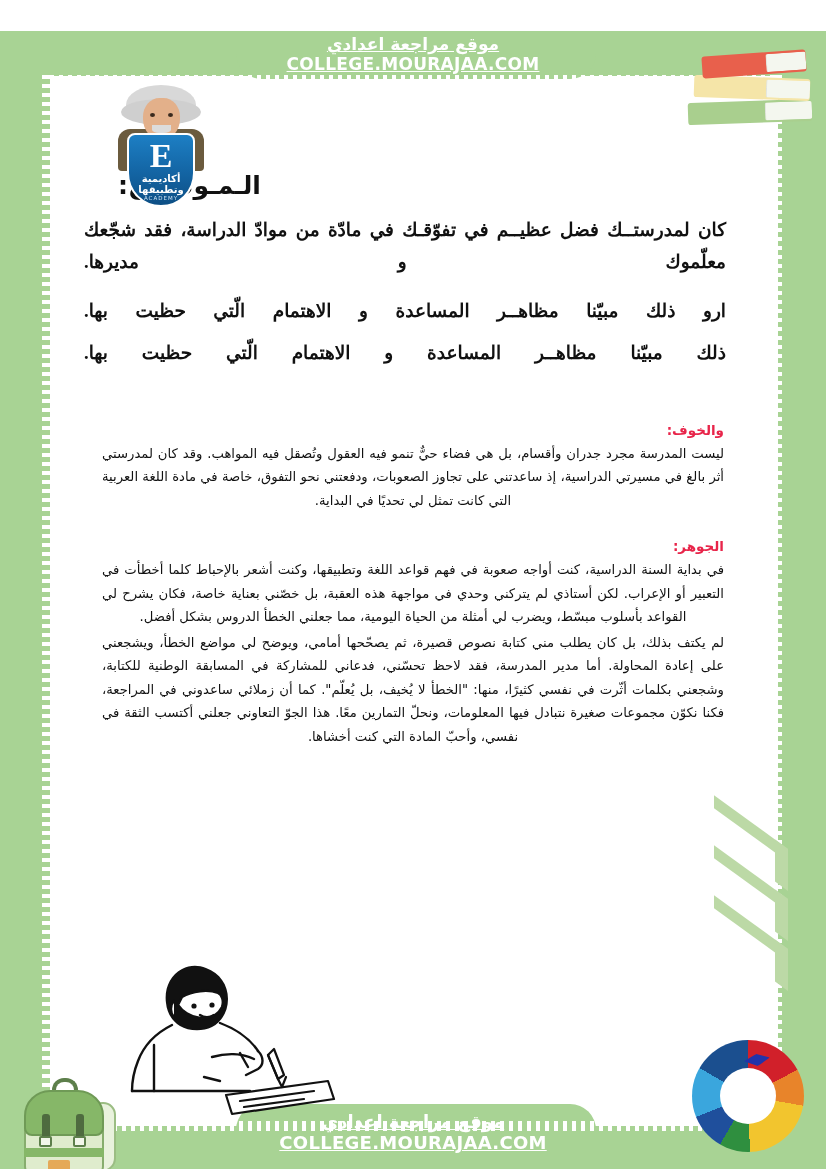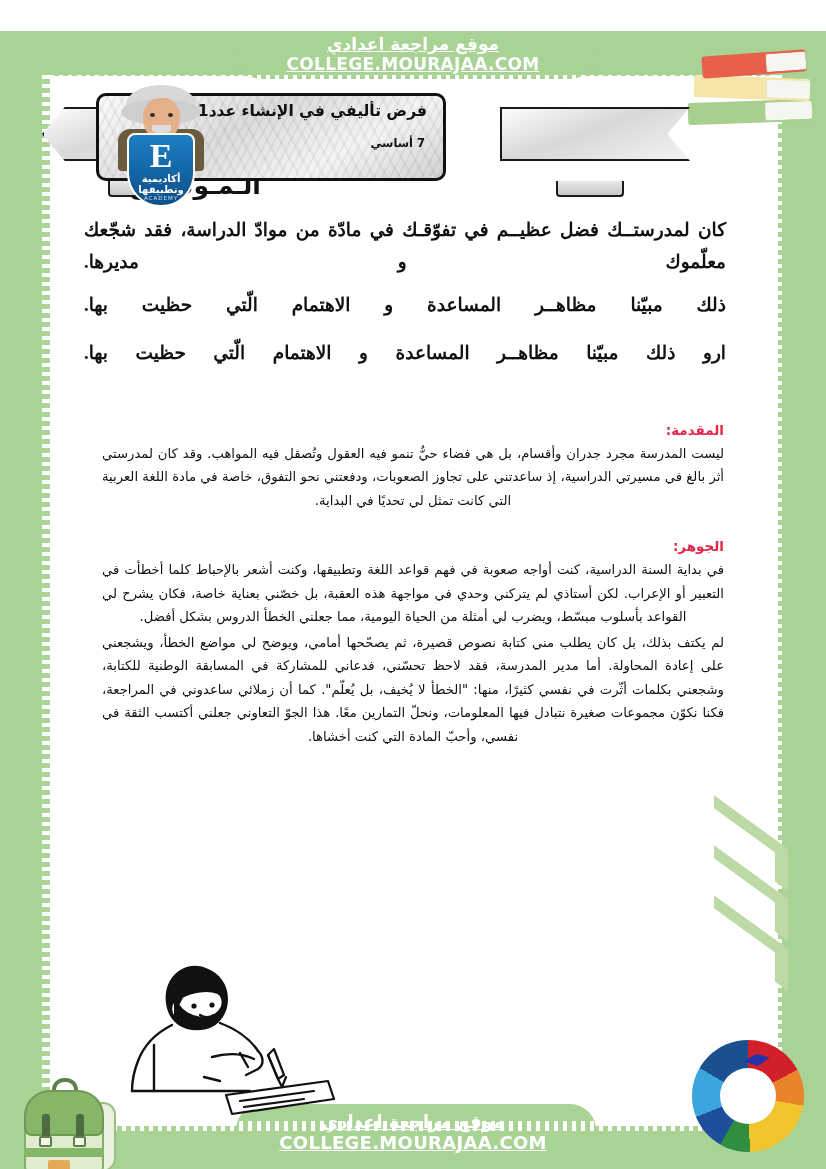--- a/index.html
+++ b/index.html
@@ -381,31 +381,20 @@
         <span class="pages"></span>
       </div>
     <div class="book bk-yel">
         <span class="pages"></span>
       </div>
     <div class="book bk-red">
         <span class="pages"></span>
       </div>
   </div>
 
-  <div class="ribbon">
-    <div class="ribbon-wing wing-r"></div>
-    <div class="ribbon-wing wing-l"></div>
-    <div class="ribbon-tail tail-r"></div>
-    <div class="ribbon-tail tail-l"></div>
-    <div class="ribbon-main">
-      <div class="ribbon-title">فرض تأليفي في الإنشاء عدد1</div>
-      <div class="ribbon-grade">7 أساسي</div>
-      <div class="ribbon-year">2012/2011</div>
-    </div>
-  </div>
 
   <div class="logo">
     <div class="logo-body"></div>
     <div class="logo-head">
       <div class="logo-hair"></div>
       <div class="logo-face">
         <div class="logo-eyes">
             <i></i>
             <i></i>
           </div>
@@ -418,24 +407,24 @@
       <div class="logo-ar2">وتطبيقها</div>
       <div class="logo-acad">ACADEMY</div>
     </div>
   </div>
 
   <div class="content">
 
     <div class="subject-label">الـمـوضـوع:</div>
 
     <div class="prompt p1">كان لمدرستــك فضل عظيــم في تفوّقـك في مادّة من موادّ الدراسة، فقد شجّعك معلّموك و مديرها.</div>
+    <div class="prompt p2">ارو ذلك مبيّنا مظاهــر المساعدة و الاهتمام الّتي حظيت بها.</div>
     <div class="prompt p3">ذلك مبيّنا مظاهــر المساعدة و الاهتمام الّتي حظيت بها.</div>
-    <div class="prompt p2">ارو ذلك مبيّنا مظاهــر المساعدة و الاهتمام الّتي حظيت بها.</div>
-
-    <div class="sec-head first">المقدمة:</div>
+
+    <div class="sec-head first">والخوف:</div>
     <div class="body-p">ليست المدرسة مجرد جدران وأقسام، بل هي فضاء حيٌّ تنمو فيه العقول وتُصقل فيه المواهب. وقد كان لمدرستي أثر بالغ في مسيرتي الدراسية، إذ ساعدتني على تجاوز الصعوبات، ودفعتني نحو التفوق، خاصة في مادة اللغة العربية التي كانت تمثل لي تحديًا في البداية.</div>
 
     <div class="sec-head">الجوهر:</div>
     <div class="body-p">في بداية السنة الدراسية، كنت أواجه صعوبة في فهم قواعد اللغة وتطبيقها، وكنت أشعر بالإحباط كلما أخطأت في التعبير أو الإعراب. لكن أستاذي لم يتركني وحدي في مواجهة هذه العقبة، بل خصّني بعناية خاصة، فكان يشرح لي القواعد بأسلوب مبسّط، ويضرب لي أمثلة من الحياة اليومية، مما جعلني الخطأ الدروس بشكل أفضل.</div>
     <div class="body-p">لم يكتف بذلك، بل كان يطلب مني كتابة نصوص قصيرة، ثم يصحّحها أمامي، ويوضح لي مواضع الخطأ، ويشجعني على إعادة المحاولة. أما مدير المدرسة، فقد لاحظ تحسّني، فدعاني للمشاركة في المسابقة الوطنية للكتابة، وشجعني بكلمات أثّرت في نفسي كثيرًا، منها: "الخطأ لا يُخيف، بل يُعلّم". كما أن زملائي ساعدوني في المراجعة، فكنا نكوّن مجموعات صغيرة نتبادل فيها المعلومات، ونحلّ التمارين معًا. هذا الجوّ التعاوني جعلني أكتسب الثقة في نفسي، وأحبّ المادة التي كنت أخشاها.</div>
 
   </div>
 
   <div class="chevrons">
     <div class="chev" style="top:6px;"></div>

